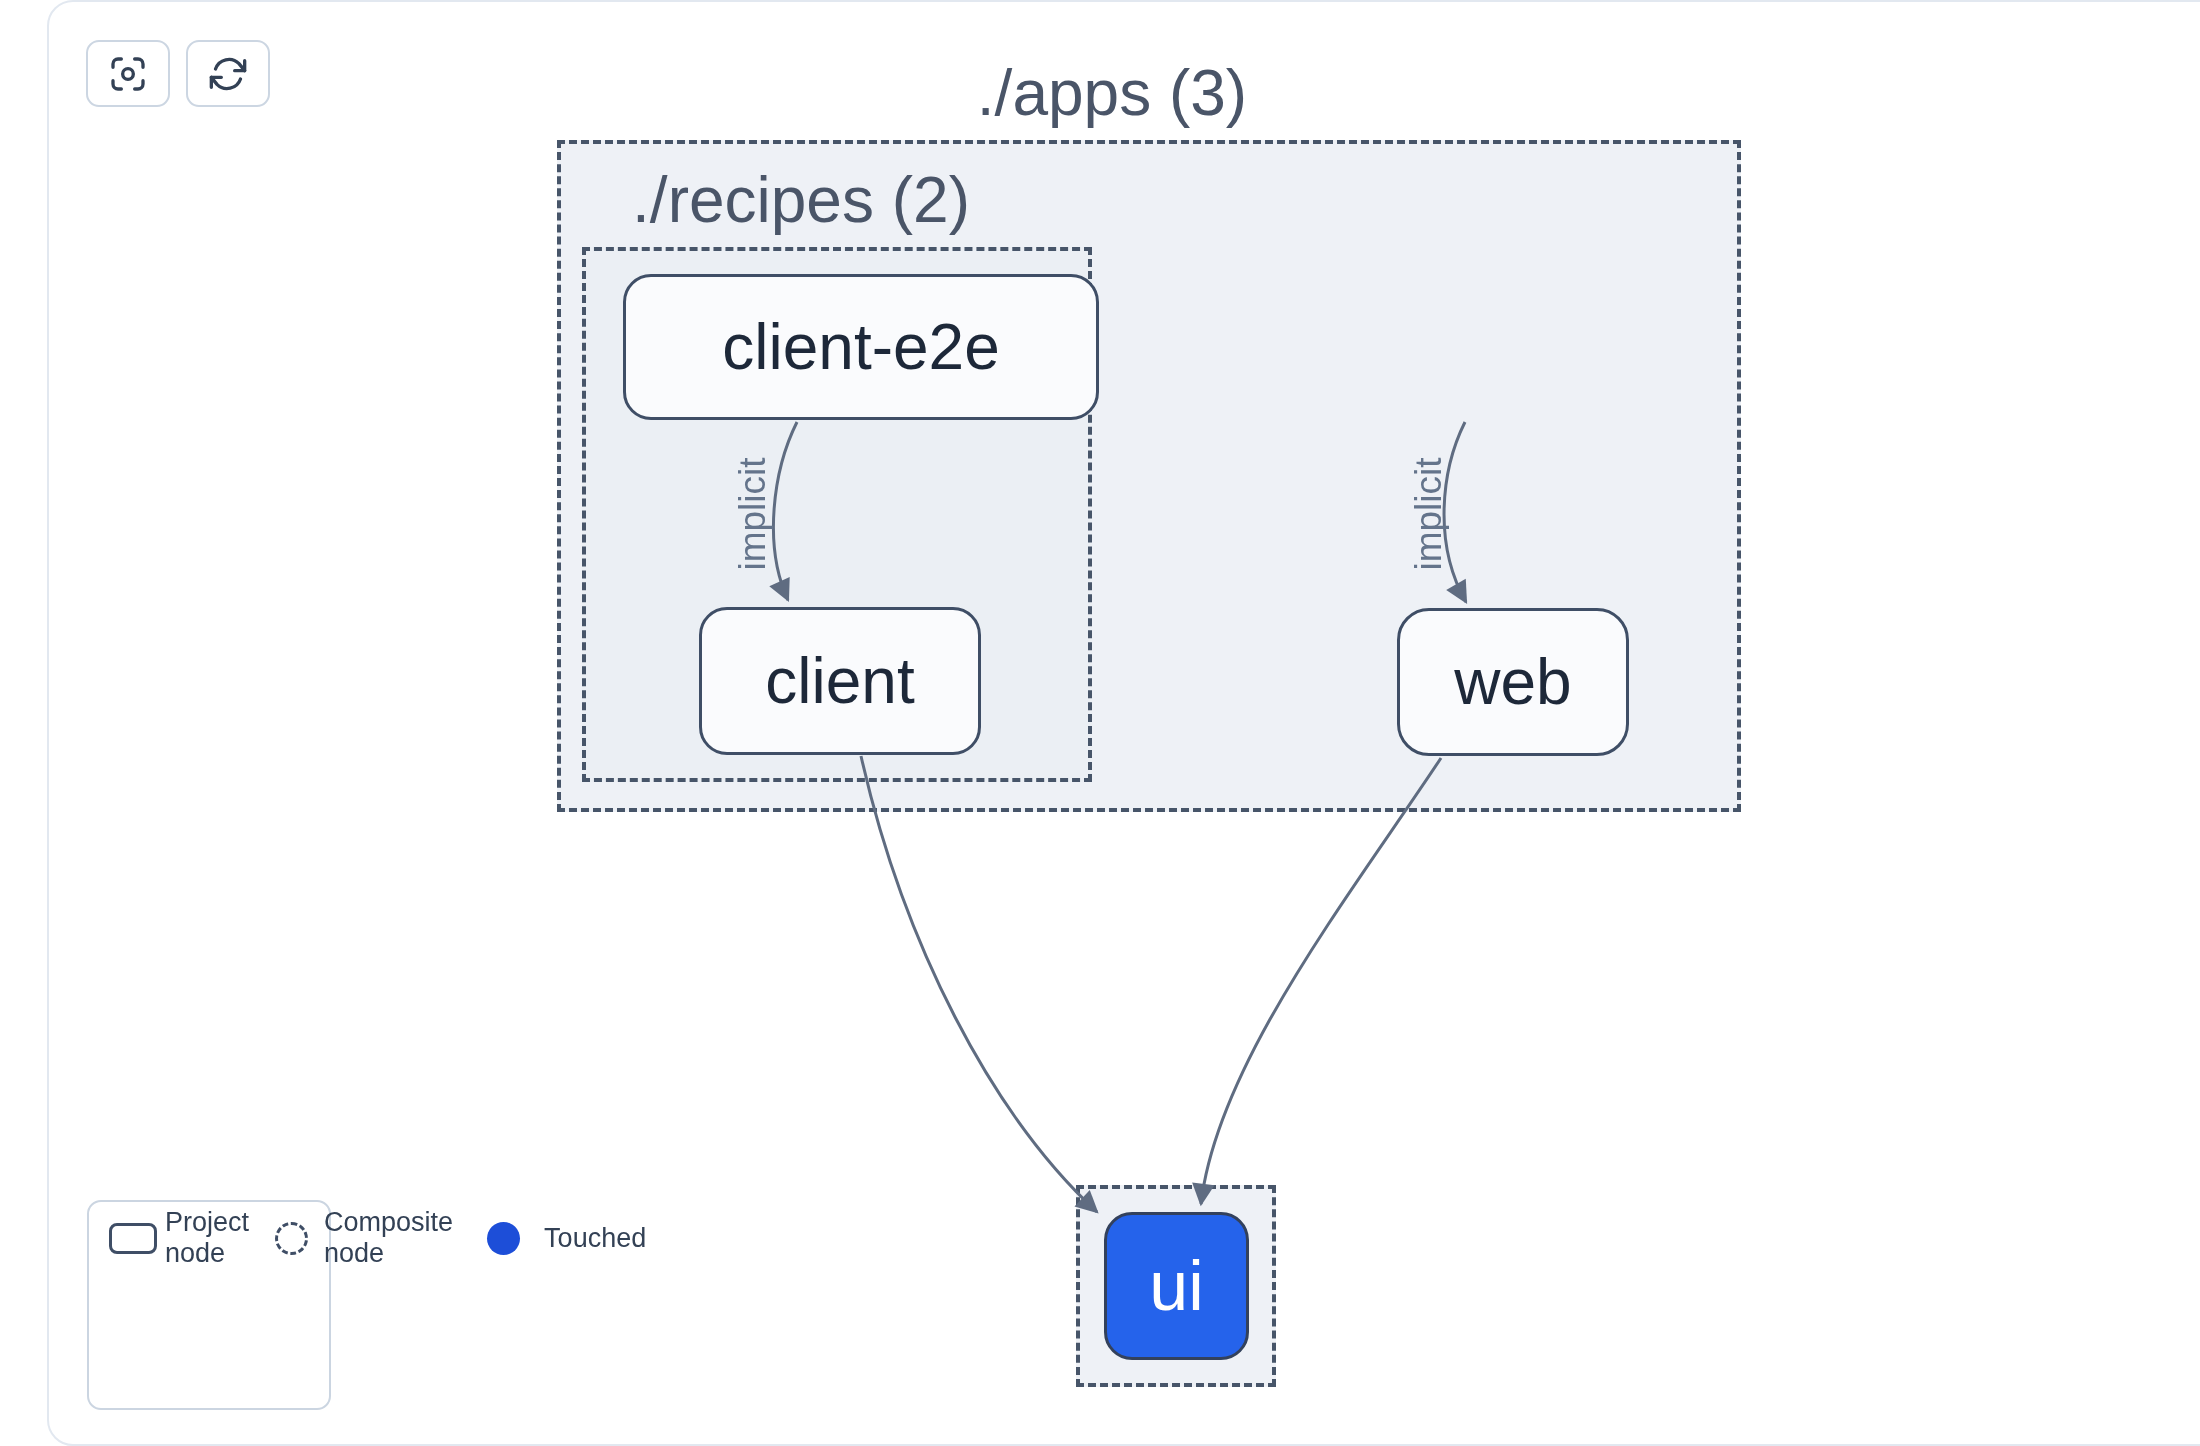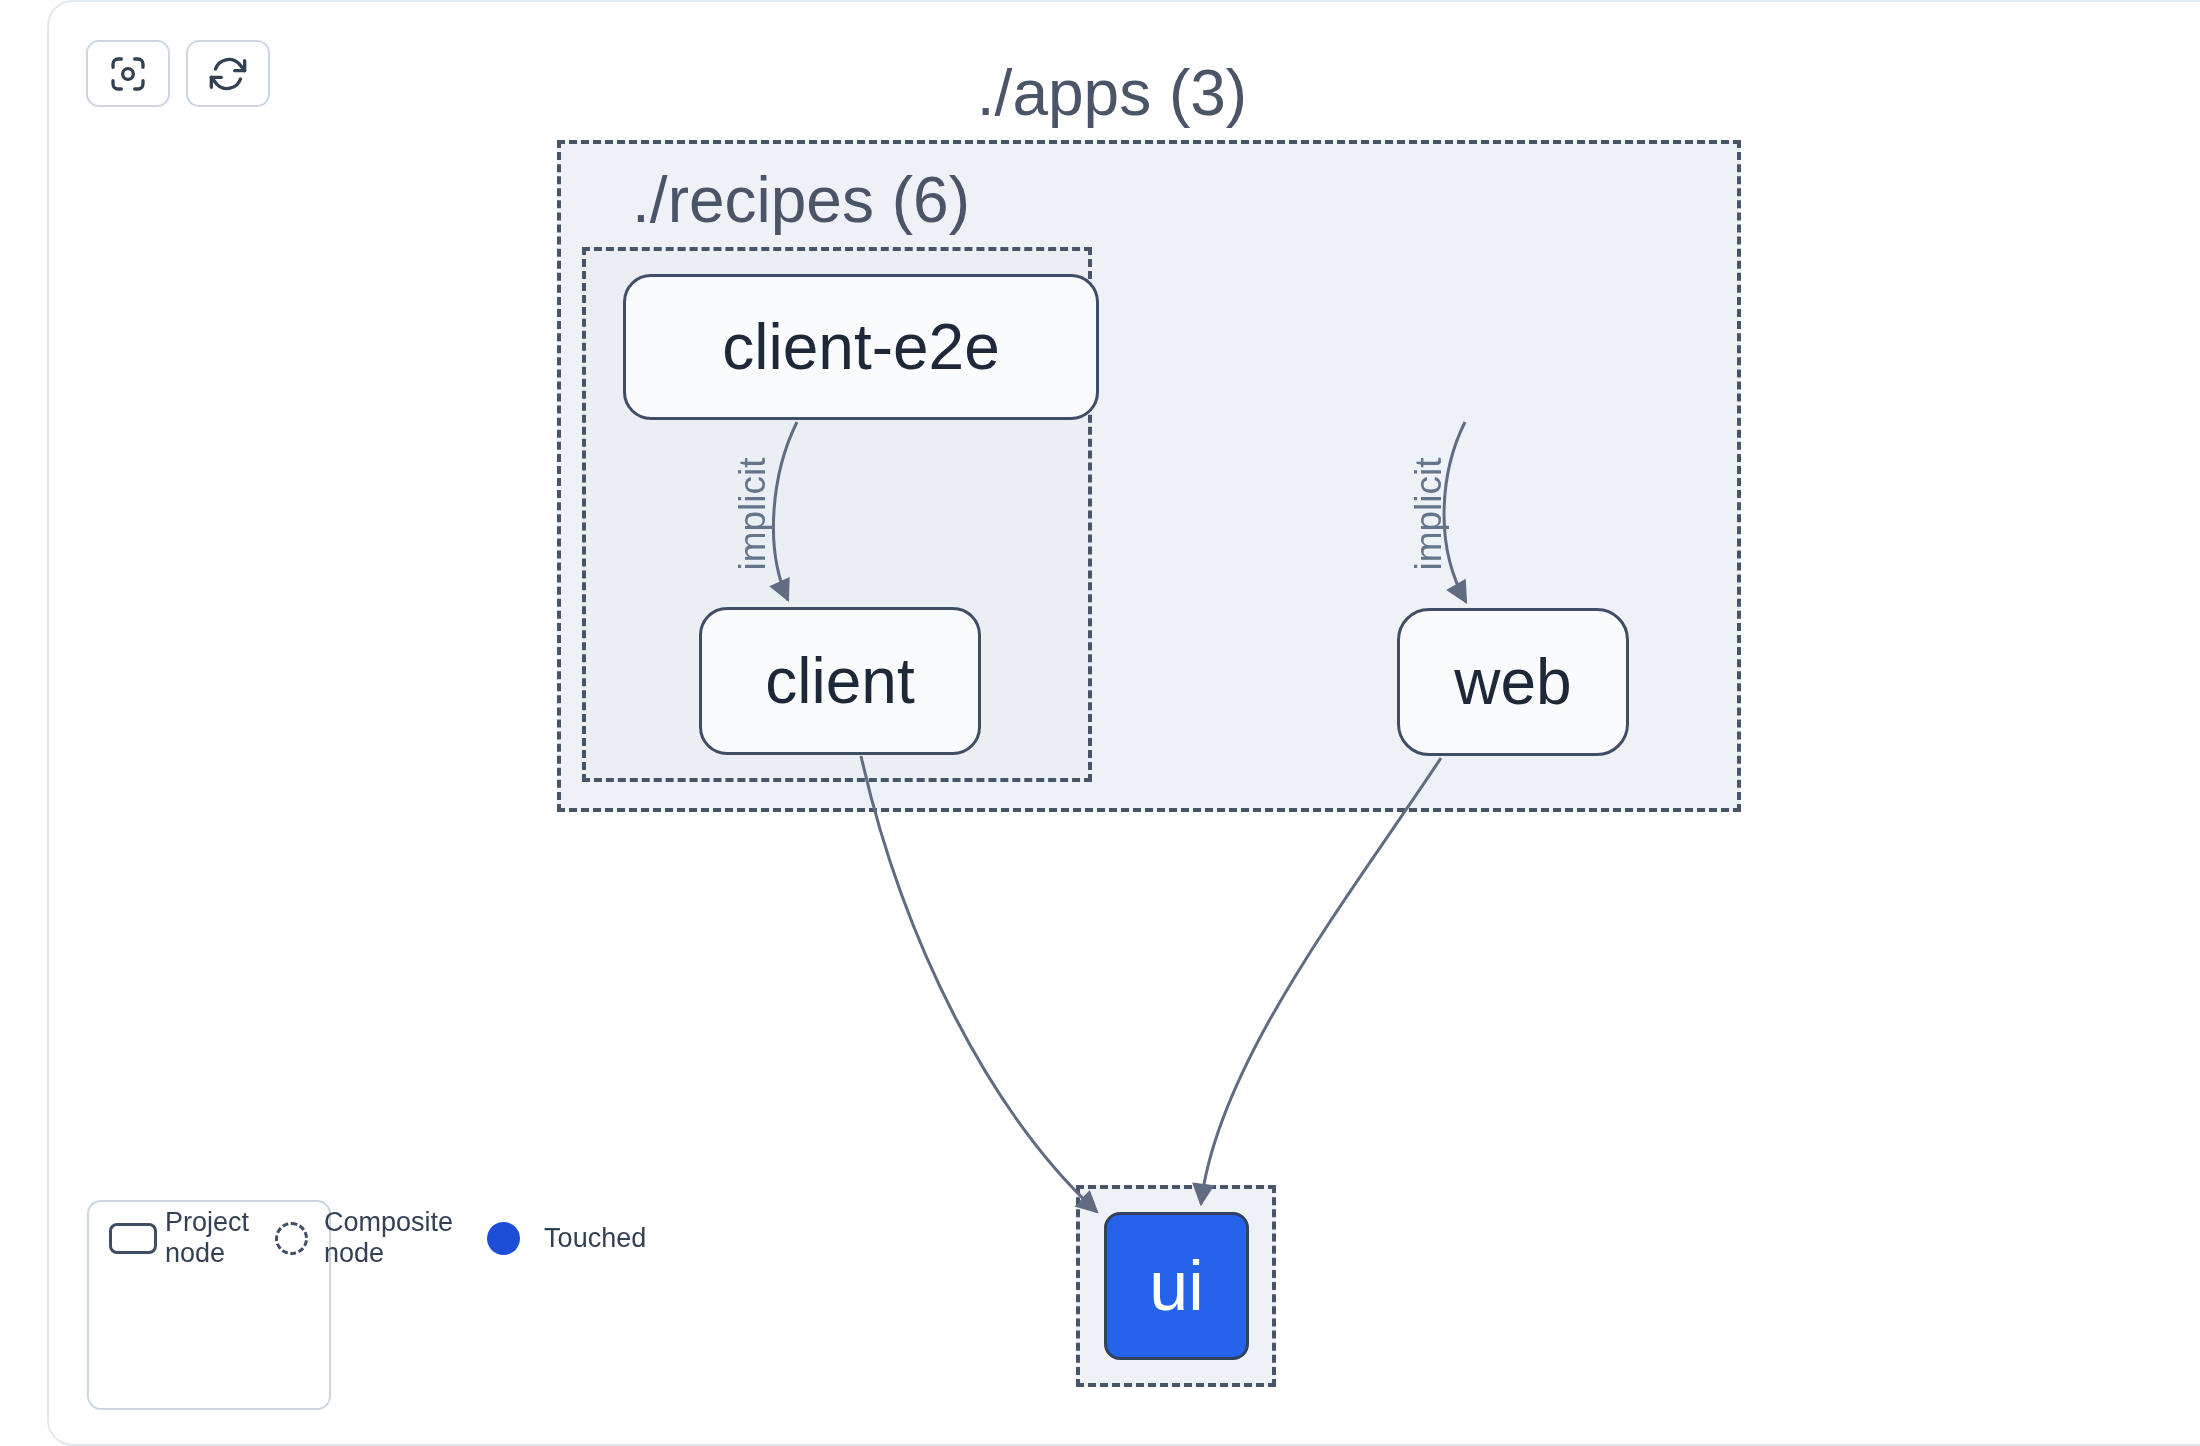--- a/index.html
+++ b/index.html
@@ -52,21 +52,21 @@
     border-radius: 28px; font-size: 64px; color: var(--node-text);
     cursor: pointer; white-space: nowrap;
   }
   #node-client-e2e { left: 574px;  top: 272px;  width: 476px; height: 146px; }
   #node-web-e2e    { left: 1262px; top: 272px;  width: 405px; height: 146px; }
   #node-client     { left: 650px;  top: 605px;  width: 282px; height: 148px; }
   #node-web        { left: 1348px; top: 606px;  width: 232px; height: 148px; border-radius: 32px; }
   #node-ui {
     left: 1055px; top: 1210px; width: 145px; height: 148px;
     background: var(--touched-blue); color: #ffffff;
-    border-color: #33415c; border-radius: 16px; font-size: 70px;
+    border-color: #33415c; border-radius: 28px; font-size: 70px;
   }
 
   
   svg.edges { position: absolute; left: 0; top: 0; pointer-events: none; }
   svg.edges path.edge { fill: none; stroke: var(--edge); stroke-width: 3; pointer-events: stroke; }
   svg.edges .arrowhead { fill: var(--edge); }
   .edge-label {
     font-family: "Liberation Sans", sans-serif;
     font-size: 37px; fill: var(--edge-label); text-anchor: middle;
   }
@@ -88,21 +88,21 @@
 </head>
 <body>
 
 <div class="stage">
 
   <div class="composite" id="box-apps"></div>
   <div class="composite" id="box-recipes"></div>
   <div class="composite" id="box-libs"></div>
 
   <div class="composite-label" id="label-apps">./apps (3)</div>
-  <div class="composite-label" id="label-recipes">./recipes (6)</div>
+  <div class="composite-label" id="label-recipes">./recipes (2)</div>
 
   <svg class="edges" width="2200" height="1446" viewBox="0 0 2200 1446">
     <defs>
       <marker id="arrow" viewBox="0 0 12 12" refX="10" refY="6" markerWidth="9" markerHeight="9" orient="auto">
         <path class="arrowhead" d="M1 1 L11 6 L1 11 Z"></path>
       </marker>
     </defs>
     <path class="edge" d="M748 420 C724 468 714 544 739 598" marker-end="url(#arrow)"></path>
     <path class="edge" d="M1416 420 C1392 468 1384 542 1417 600" marker-end="url(#arrow)"></path>
     <path class="edge" d="M812 754 C854 940 942 1112 1048 1210" marker-end="url(#arrow)"></path>

